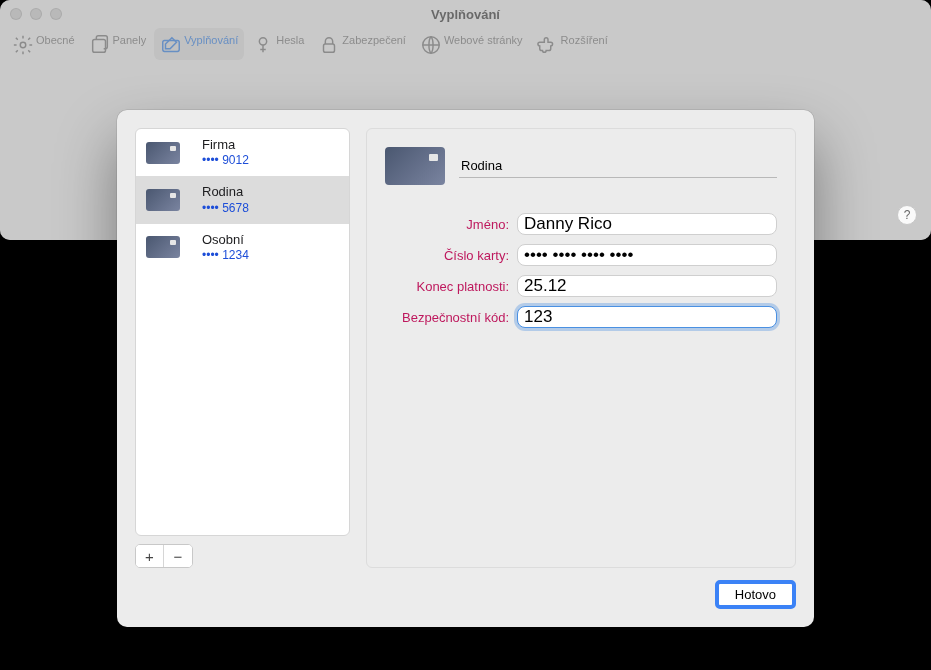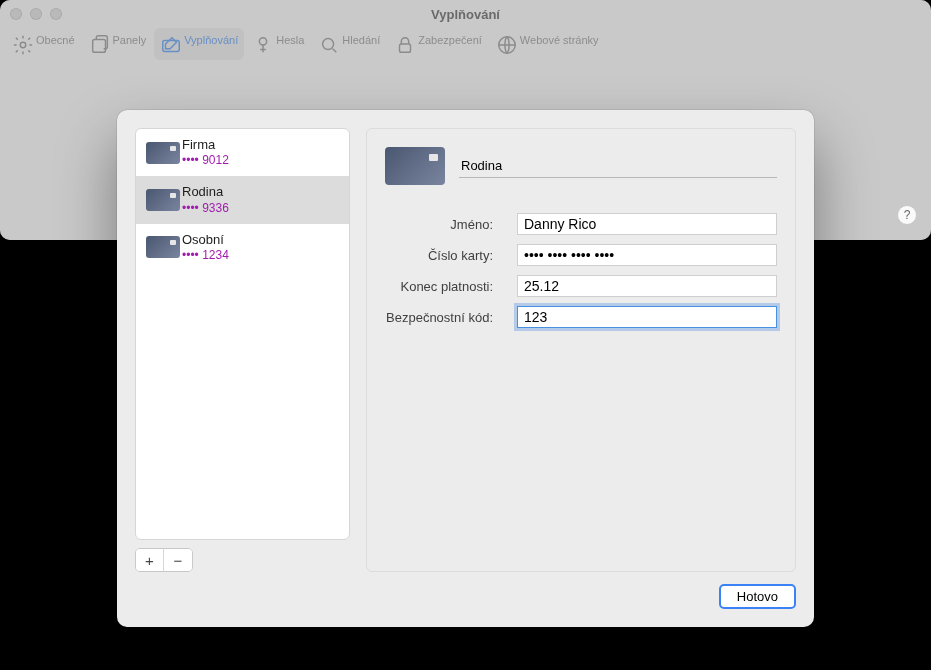--- a/index.html
+++ b/index.html
@@ -105,42 +105,42 @@
 .card-list {
   flex: 1;
   background: #fff;
   border: 1px solid #d6d6d6;
   border-radius: 6px;
   overflow: hidden;
 }
 .card-row {
   display: flex;
   align-items: center;
-  gap: 2px;
+  gap: 22px;
   padding: 8px 10px;
 }
 .card-row.selected { background: #dcdcdc; }
 .card-mini {
   width: 34px; height: 22px;
   border-radius: 3px;
   background: linear-gradient(135deg,#4a5770,#7a84a0);
   position: relative;
   flex-shrink: 0;
 }
 .card-mini::after {
   content: "";
   position: absolute;
   top: 4px; right: 4px;
   width: 6px; height: 5px;
   background: #e6e6e6;
   border-radius: 1px;
 }
 .card-row-text { display: flex; flex-direction: column; line-height: 1.25; }
 .card-row-name { font-size: 13px; font-weight: 500; }
-.card-row-digits { font-size: 12px; color: #a21caf; }
+.card-row-digits { font-size: 12px; color: #1d4ed8; }
 .addremove {
   display: inline-flex;
   margin-top: 8px;
   border: 1px solid #c8c8c8;
   border-radius: 5px;
   background: #fff;
   overflow: hidden;
   width: max-content;
 }
 .addremove button {
@@ -192,46 +192,46 @@
   outline: none;
 }
 .form-row {
   display: flex;
   align-items: center;
   margin-bottom: 9px;
 }
 .form-label {
   width: 132px;
   text-align: right;
-  padding-right: 24px;
-  color: #404040;
+  padding-right: 8px;
+  color: #be185d;
   font-size: 13px;
 }
 .form-input {
   flex: 1;
   height: 22px;
   border: 1px solid #cfcfcf;
-  border-radius: 0;
+  border-radius: 8px;
   padding: 2px 6px;
-  font-size: 14px;
+  font-size: 17px;
   background: #fff;
   outline: none;
 }
 .form-input.focused {
   border-color: #4a90e2;
   box-shadow: 0 0 0 3px rgba(74,144,226,0.35);
 }
 .dialog-footer {
   display: flex;
   justify-content: flex-end;
   margin-top: 12px;
 }
 .done-btn {
   padding: 3px 16px;
-  border: 2px solid #3b82f6;
+  border: 4px solid #3b82f6;
   border-radius: 5px;
   background: #fff;
   font-size: 13px;
 }
 </style>
 </head>
 <body>
 
 <div class="parent-window">
   <div class="titlebar">
@@ -267,38 +267,37 @@
     </div>
     <div class="tb-item">
       <svg viewBox="0 0 24 24" fill="none" stroke="currentColor" stroke-width="1.6">
           <circle cx="12" cy="8" r="4"></circle>
           <path d="M12 12v8M9 17h6"></path>
         </svg>
       <span class="tb-label">Hesla</span>
     </div>
     <div class="tb-item">
       <svg viewBox="0 0 24 24" fill="none" stroke="currentColor" stroke-width="1.6">
-          <circle cx="11" cy="11" r="6"></circle>
-          <path d="M20 20l-4-4"></path>
-        </svg>
-      <span class="tb-label">Hledání</span>
-    </div>
-    <div class="tb-item">
-      <svg viewBox="0 0 24 24" fill="none" stroke="currentColor" stroke-width="1.6">
           <rect x="6" y="11" width="12" height="9" rx="2"></rect>
           <path d="M8 11V8a4 4 0 118 0v3"></path>
         </svg>
       <span class="tb-label">Zabezpečení</span>
     </div>
     <div class="tb-item" style="min-width:96px">
       <svg viewBox="0 0 24 24" fill="none" stroke="currentColor" stroke-width="1.6">
           <circle cx="12" cy="12" r="9"></circle>
           <path d="M3 12h18M12 3c3 3 3 15 0 18M12 3c-3 3-3 15 0 18"></path>
         </svg>
       <span class="tb-label">Webové stránky</span>
+    </div>
+    <div class="tb-item">
+      <svg viewBox="0 0 24 24" fill="none" stroke="currentColor" stroke-width="1.6">
+          <path d="M5 9h3V6a2 2 0 114 0v3h3a2 2 0 110 4v3a2 2 0 01-2 2h-3a2 2 0 11-4 0H5a2 2 0 01-2-2v-3a2 2 0 010-4z"></path>
+        </svg>
+      <span class="tb-label">Rozšíření</span>
     </div>
   </div>
   <div class="dim-overlay"></div>
 </div>
 
 <div class="help-btn">?</div>
 
 <div class="dialog">
   <div class="dialog-body">
     <div class="left-pane">
@@ -307,21 +306,21 @@
           <div class="card-mini"></div>
           <div class="card-row-text">
             <span class="card-row-name">Firma</span>
             <span class="card-row-digits">•••• 9012</span>
           </div>
         </div>
         <div class="card-row selected">
           <div class="card-mini"></div>
           <div class="card-row-text">
             <span class="card-row-name">Rodina</span>
-            <span class="card-row-digits">•••• 9336</span>
+            <span class="card-row-digits">•••• 5678</span>
           </div>
         </div>
         <div class="card-row">
           <div class="card-mini"></div>
           <div class="card-row-text">
             <span class="card-row-name">Osobní</span>
             <span class="card-row-digits">•••• 1234</span>
           </div>
         </div>
       </div>

